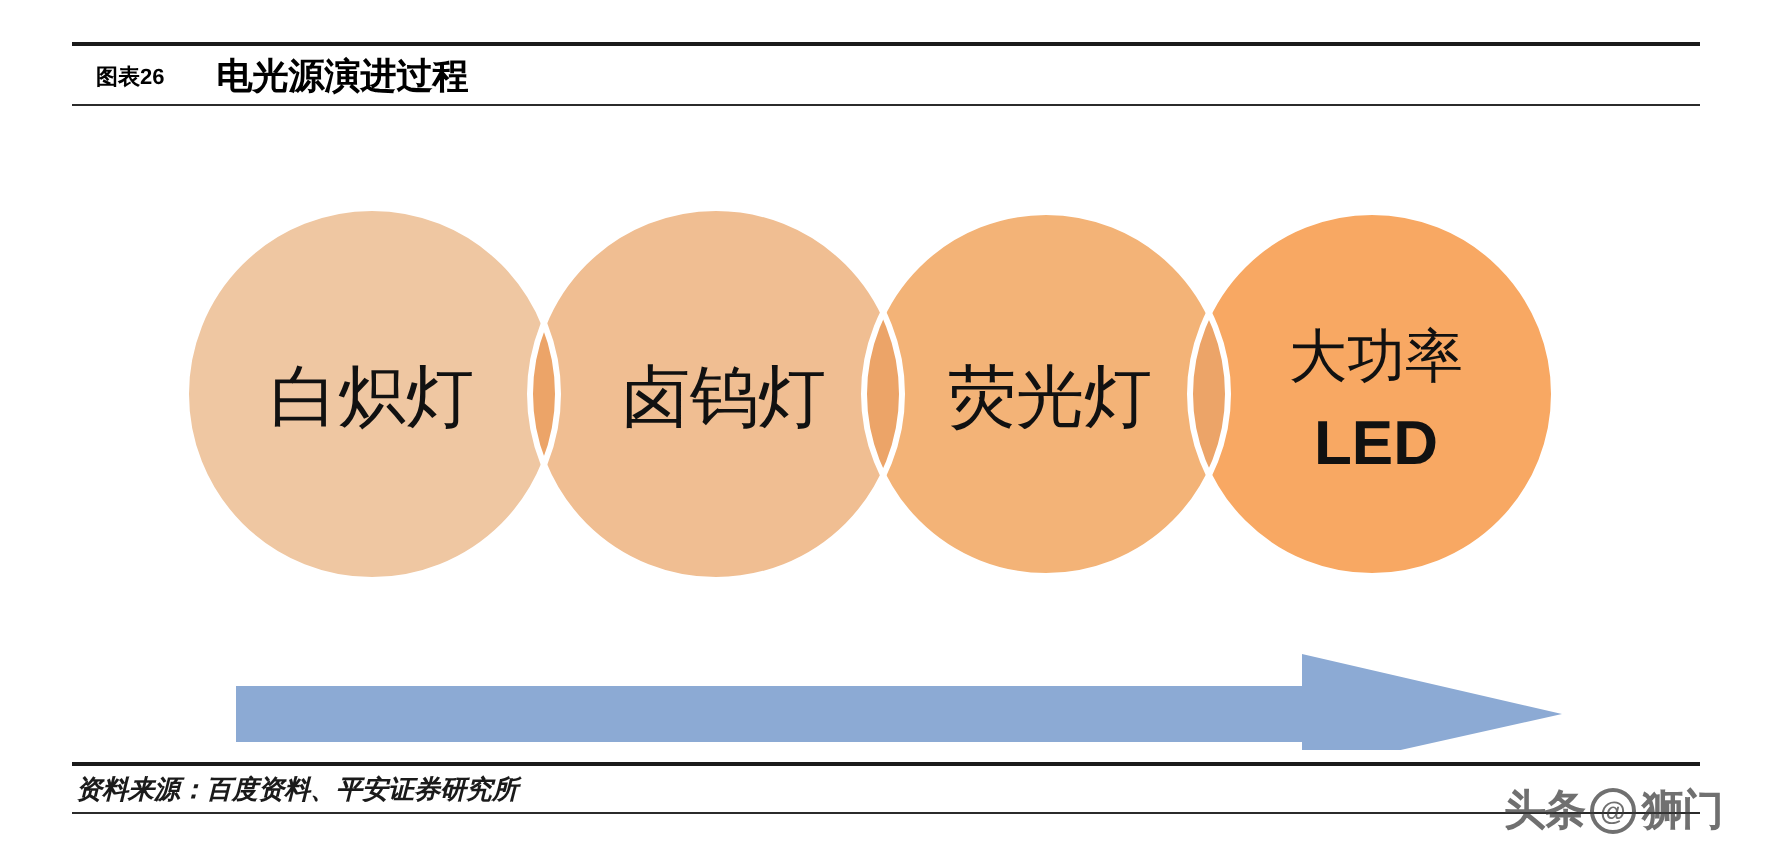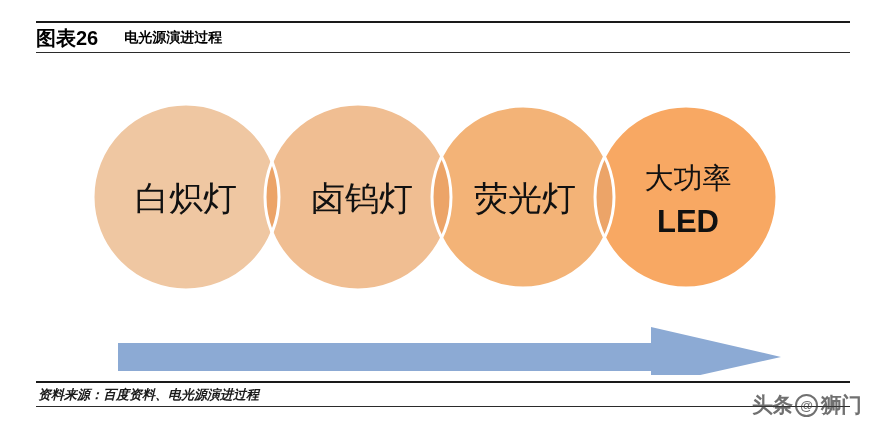--- a/index.html
+++ b/index.html
@@ -36,27 +36,28 @@
   .title-row {
     position: absolute;
     left: 36px;
     top: 25px;
     width: 814px;
     height: 26px;
     display: flex;
     align-items: center;
   }
   .title-number {
-    font-size: 20px;
+    font-size: 11px;
     font-weight: bold;
     letter-spacing: 0px;
     white-space: nowrap;
+    margin-left: 12px;
   }
   .title-text {
-    font-size: 14px;
+    font-size: 18px;
     font-weight: bold;
     margin-left: 26px;
     white-space: nowrap;
   }
   .title-rule-bottom {
     position: absolute;
     left: 36px;
     top: 52px;
     width: 814px;
     height: 1px;
@@ -216,21 +217,21 @@
       <text class="circle-label label-cn" x="525" y="150" text-anchor="middle">荧光灯</text>
 
       <text class="circle-label label-cn-small" x="688" y="128" text-anchor="middle">大功率</text>
       <text class="circle-label label-en" x="688" y="172" text-anchor="middle">LED</text>
 
       <polygon fill="#8CAAD4" points="118,283 651,283 651,267 781,297 651,326 651,311 118,311"></polygon>
     </svg>
   </div>
 
   <div class="footer-rule-top"></div>
-  <div class="footer-note">资料来源：百度资料、电光源演进过程</div>
+  <div class="footer-note">资料来源：百度资料、平安证券研究所</div>
   <div class="footer-rule-bottom"></div>
 
   <div class="watermark">
     <span class="watermark-text">头条</span>
     <span class="watermark-at">@</span>
     <span class="watermark-text">狮门</span>
   </div>
 
 </div>
 

